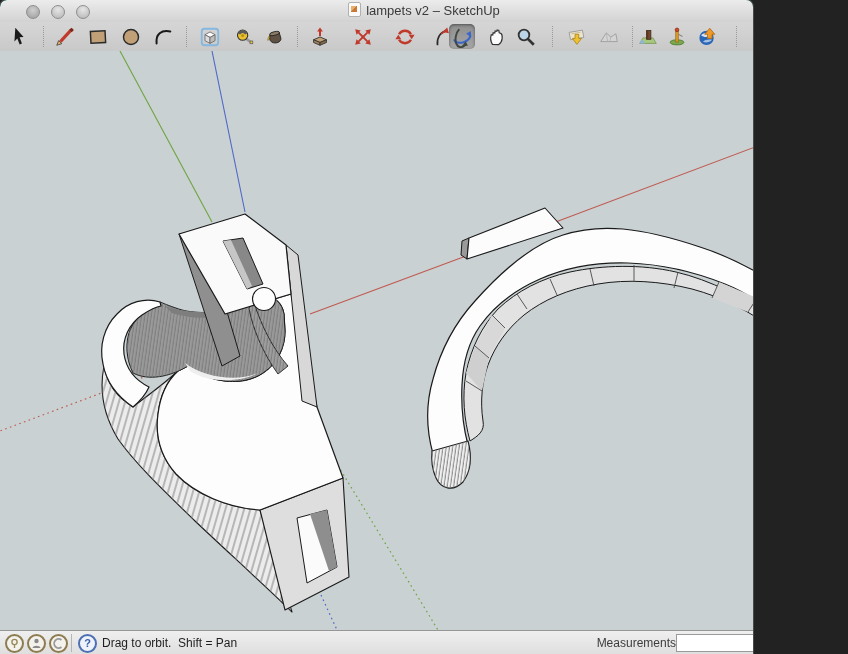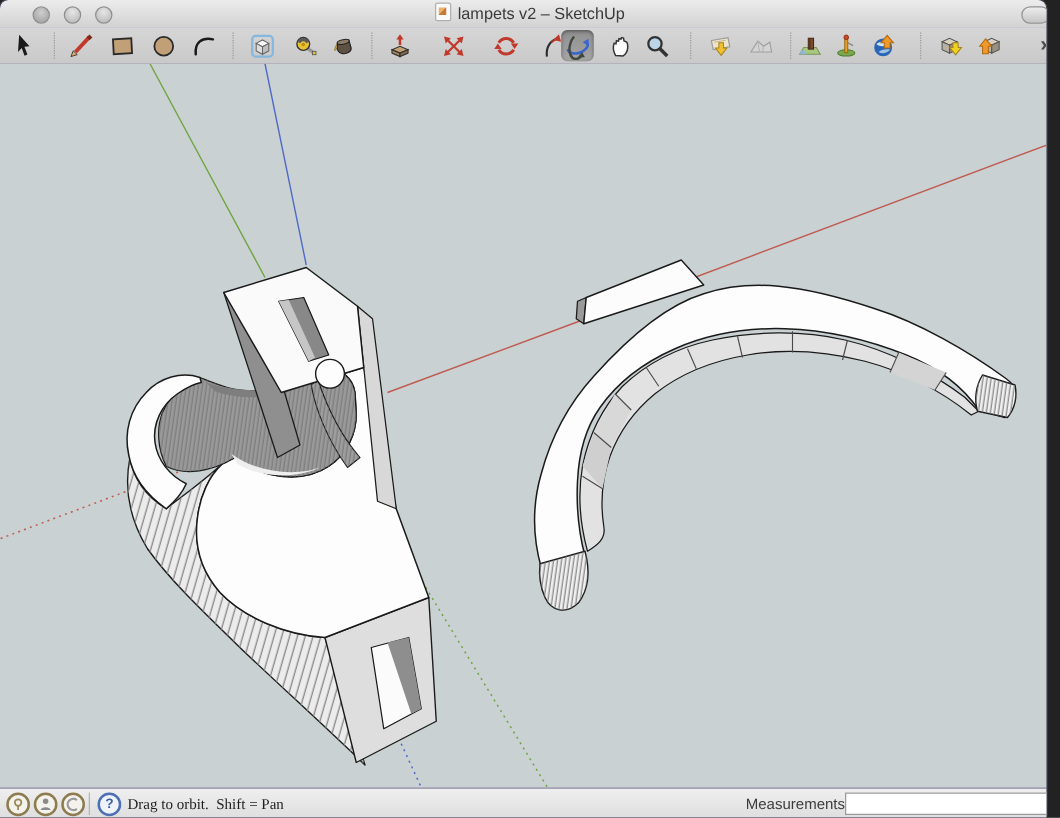--- a/index.html
+++ b/index.html
@@ -1,16 +1,16 @@
 <!DOCTYPE html>
 <html><head>
 <meta charset="utf-8">
 <style>
   html,body{margin:0;padding:0;background:#222;font-family:"Liberation Sans",sans-serif;}
-  #window{position:relative;width:837px;height:654px;background:#c4b5fd;border-radius:7px 7px 0 0;overflow:hidden;box-shadow:0 0 0 1px #4a4a4a;}
+  #window{position:relative;width:753px;height:654px;background:#0f766e;border-radius:7px 7px 0 0;overflow:hidden;box-shadow:0 0 0 1px #4a4a4a;}
   
   #titlebar{position:absolute;left:0;top:0;width:848px;height:22px;background:linear-gradient(#ececec,#d2d2d2);border-bottom:1px solid #9f9f9f;border-radius:7px 7px 0 0;}
   .tl{position:absolute;top:5px;width:12px;height:12px;border-radius:50%;border:1px solid #8e8e8e;background:radial-gradient(circle at 50% 30%,#e6e6e6,#b4b4b4);}
   .tl.dark{background:radial-gradient(circle at 50% 35%,#cfcfcf,#9b9b9b);}
   #title-wrap{position:absolute;left:0;right:0;top:0;height:22px;text-align:center;line-height:22px;font-size:13px;color:#3a3a3a;}
   #doc-icon{display:inline-block;vertical-align:-2px;width:11px;height:13px;background:#fafafa;border:1px solid #b0b0b0;border-radius:2px;margin-right:5px;position:relative;}
   #doc-icon::after{content:"";position:absolute;left:2px;top:3px;width:6px;height:6px;background:linear-gradient(135deg,#e8b06a 50%,#c87838 50%);}
   #pill-btn{position:absolute;right:8px;top:5px;width:21px;height:12px;border-radius:7px;border:1px solid #939393;background:linear-gradient(#ececec,#c6c6c6);}
   
   #toolbar{position:absolute;left:0;top:22px;width:848px;height:29px;background:linear-gradient(#d6d6d6,#c9c9c9);border-bottom:1px solid #5a5a5a;}
@@ -20,21 +20,21 @@
   .tsep{position:absolute;top:4px;width:0;height:21px;border-left:1px dotted #9a9a9a;}
   #more-tools{position:absolute;top:2px;width:22px;height:25px;font-size:17px;font-weight:bold;color:#4a4a4a;text-align:center;line-height:24px;}
   
   #viewport{position:absolute;left:0;top:51px;width:848px;height:579px;background:#c9d1d3;}
   
   #statusbar{position:absolute;left:0;top:630px;width:848px;height:24px;background:linear-gradient(#efefef,#dedede);border-top:1px solid #969696;font-size:12px;color:#1e1e1e;}
   .sicon{position:absolute;top:3px;width:15px;height:15px;border-radius:50%;border:2px solid #8d7c4f;background:#f4f2ec;}
   .sicon svg{position:absolute;left:0;top:0;width:15px;height:15px;}
   #sb-sep{position:absolute;left:71px;top:3px;height:18px;border-left:1px solid #b5b5b5;}
   #help-icon{position:absolute;left:78px;top:3px;width:15px;height:15px;border-radius:50%;border:2px solid #4d6fb3;background:#eef2fa;color:#3a5fa5;font-weight:bold;font-size:11px;text-align:center;line-height:15px;}
-  #hint-text{position:absolute;left:102px;top:5px;white-space:pre;font-family:Liberation Serif, serif;}
+  #hint-text{position:absolute;left:102px;top:5px;white-space:pre;}
   #meas-label{position:absolute;right:172px;top:5px;color:#3c3c3c;text-align:right;}
   #meas-input{position:absolute;right:8px;top:3px;width:156px;height:14px;border:1px solid #9a9a9a;background:#fff;font-size:11px;padding:1px 3px;}
   #grip{position:absolute;right:0;bottom:0;width:9px;height:9px;background:
     linear-gradient(135deg,transparent 45%,#9a9a9a 45%,#9a9a9a 55%,transparent 55%),
     linear-gradient(135deg,transparent 70%,#9a9a9a 70%,#9a9a9a 80%,transparent 80%);}
 </style>
 </head>
 <body>
 
 <div id="window">

